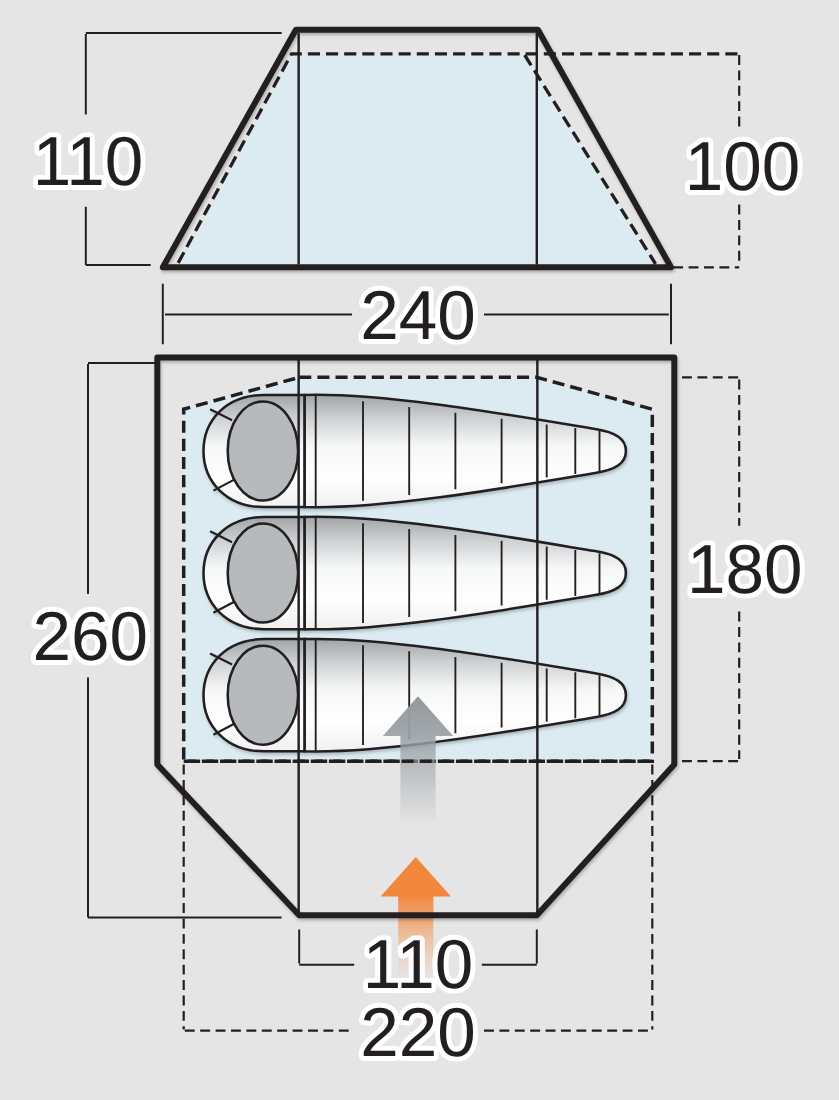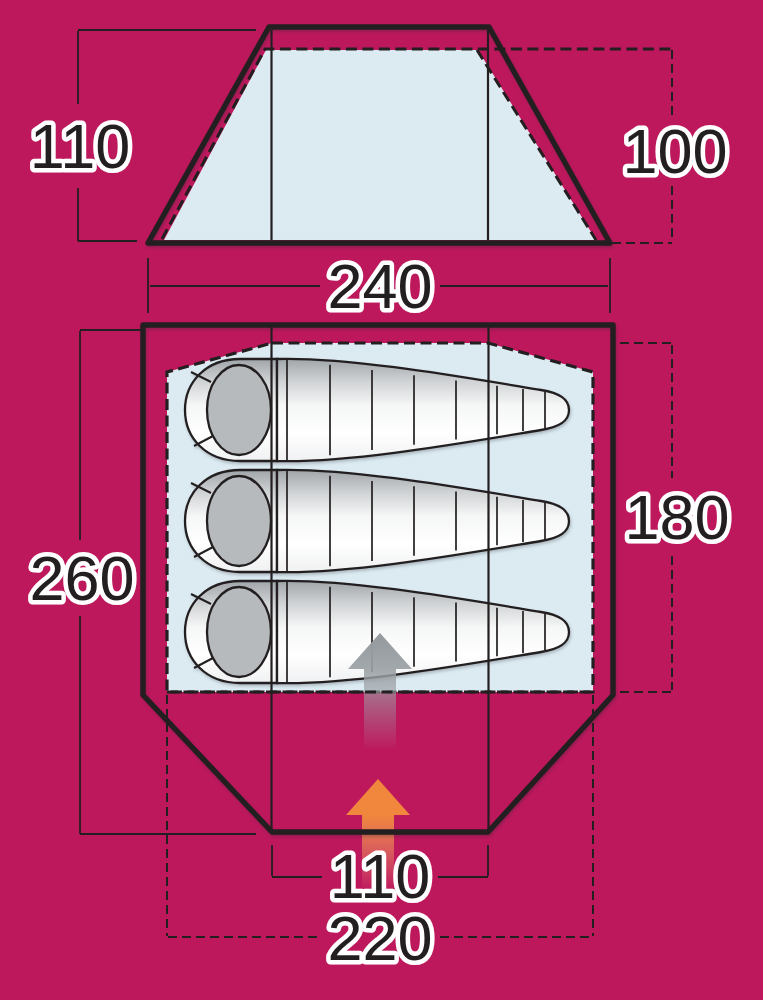--- a/index.html
+++ b/index.html
@@ -1,19 +1,19 @@
 <!DOCTYPE html>
 <html><head>
 <meta charset="utf-8">
 <style>
   html,body{margin:0;padding:0;background:#ffffff;}
   .stage{
     position:relative;
     width:763px;height:1000px;
-    background:#be185d;
+    background:#e5e5e5;
     font-family:"Liberation Sans","DejaVu Sans",sans-serif;
     overflow:hidden;
   }
   svg{display:block;}
   .thick{filter:drop-shadow(1.5px 2.5px 1.5px rgba(40,40,45,.30));}
   .bag{filter:drop-shadow(1.5px 2px 1.5px rgba(40,40,45,.26));}
   .dimtext{
     font-family:"Liberation Sans","DejaVu Sans",sans-serif;
     font-size:63px;
     fill:#231f20;

